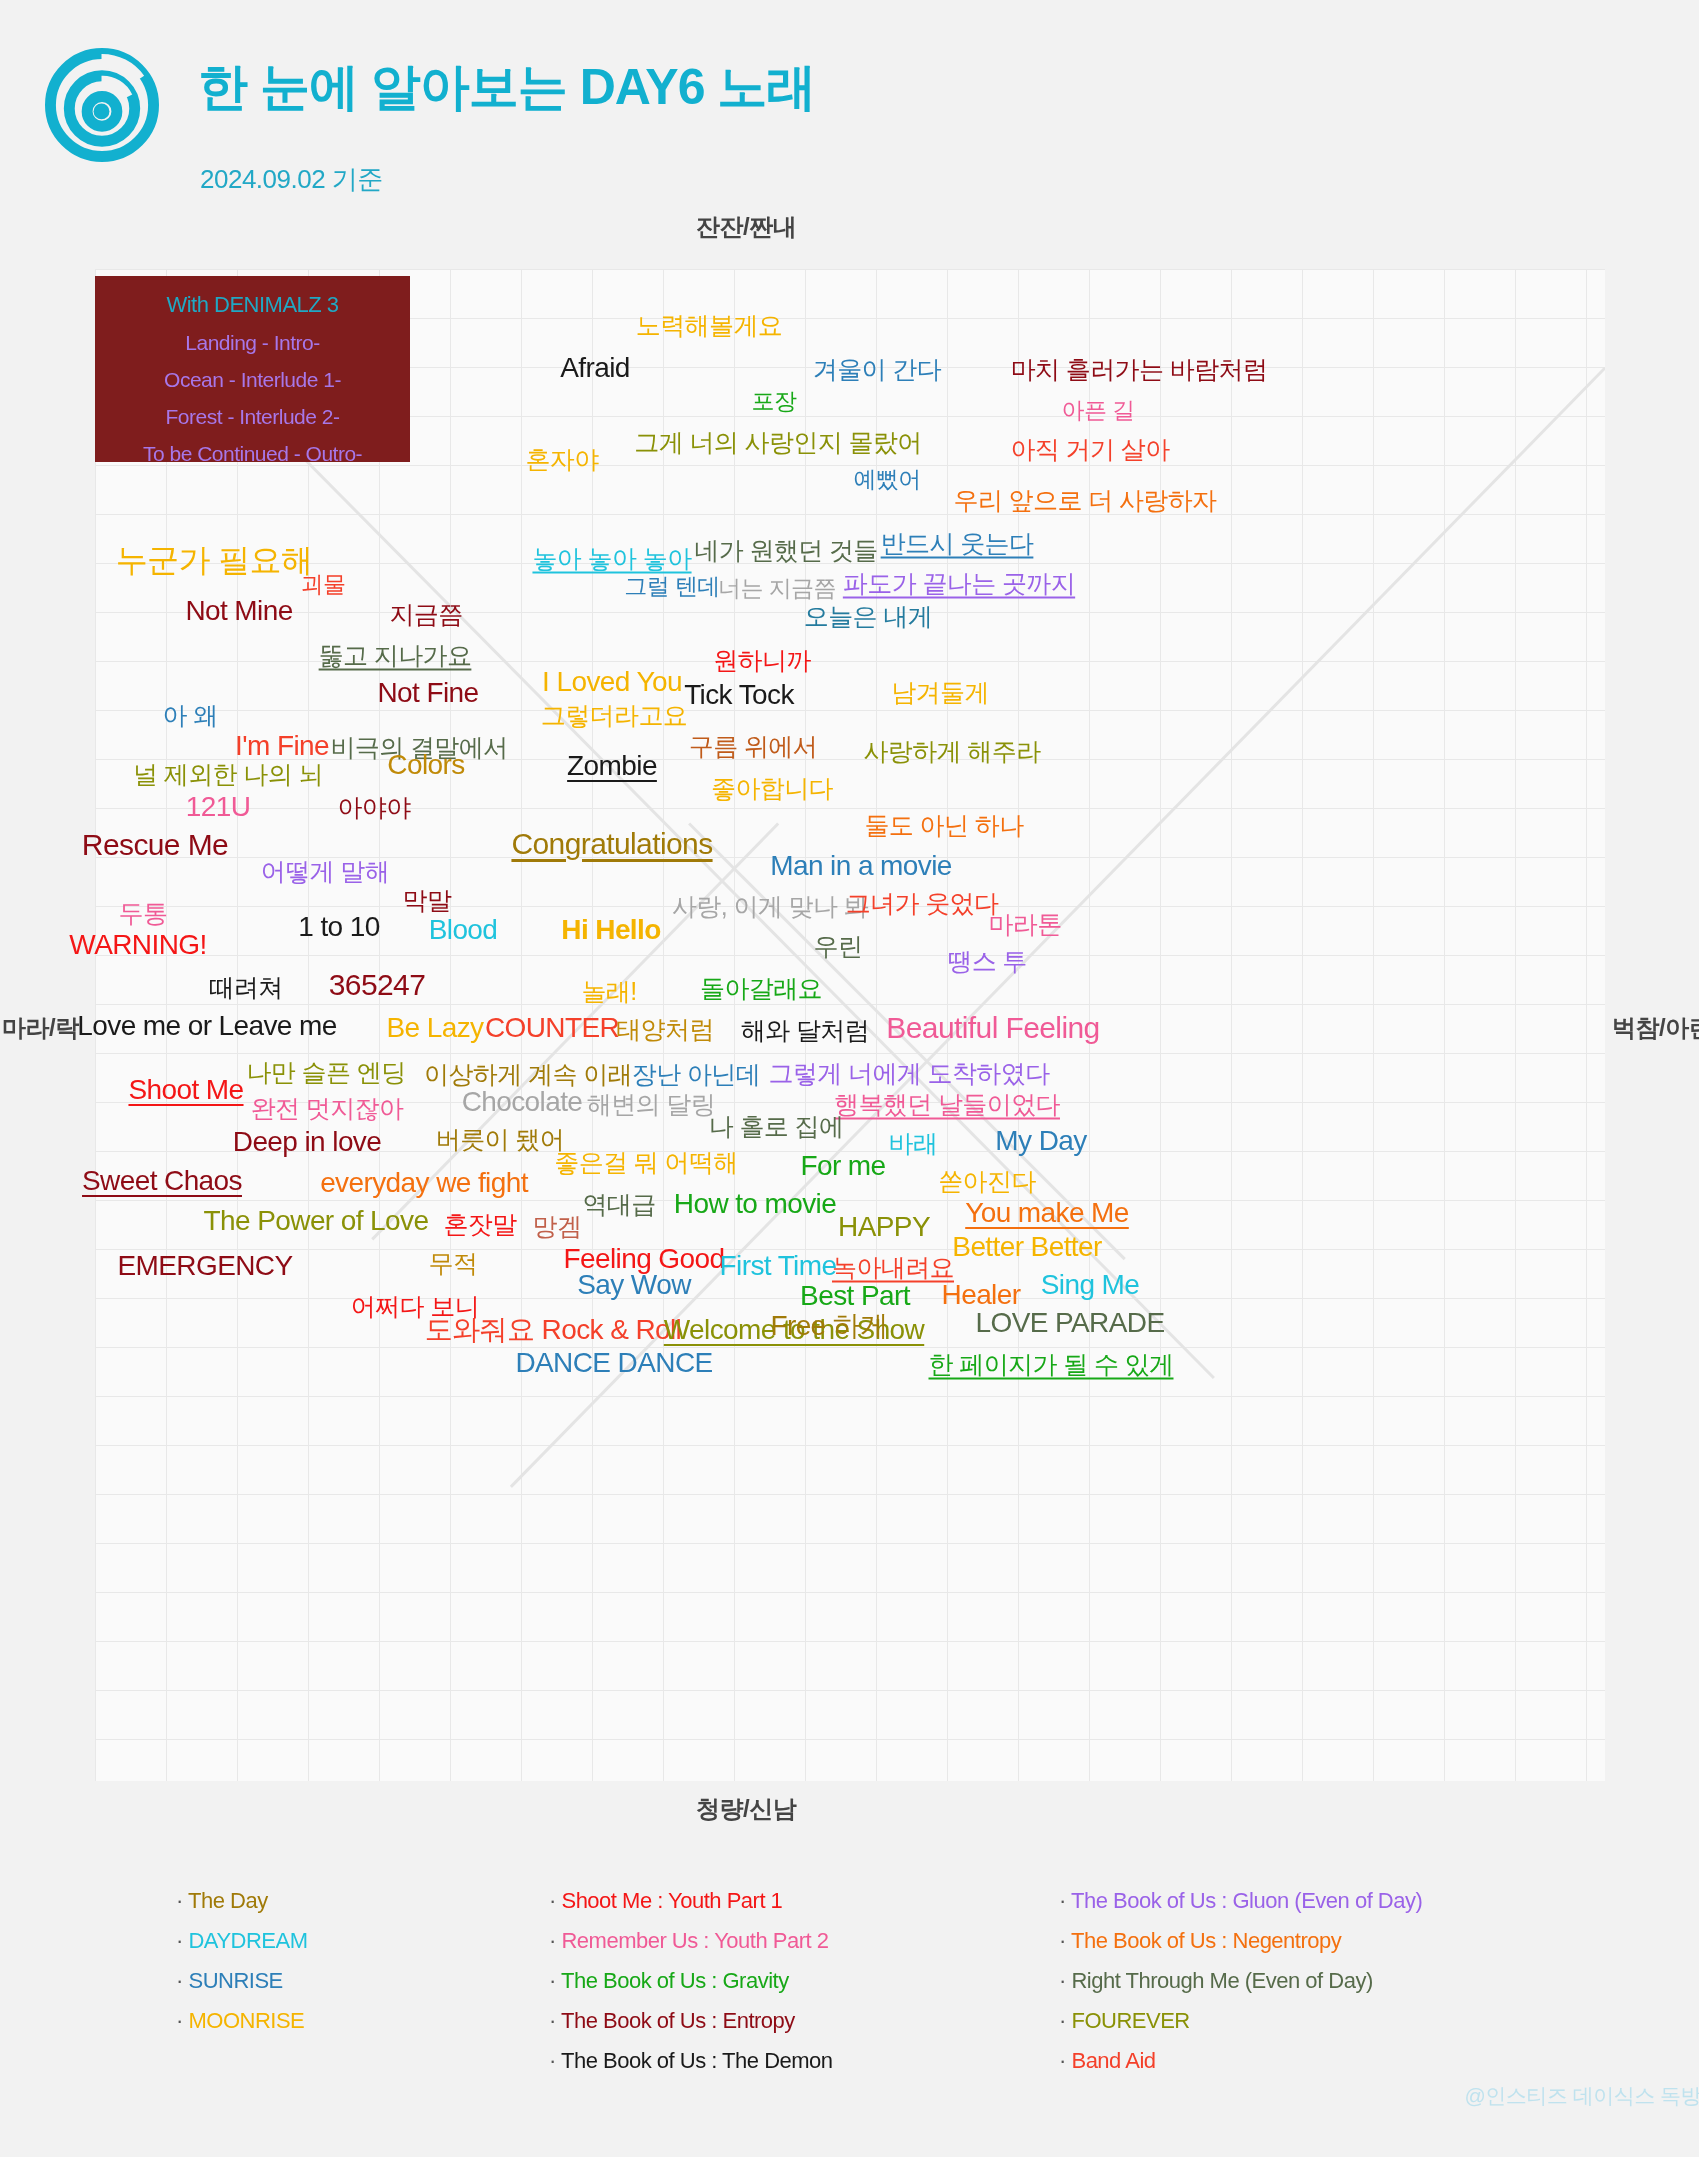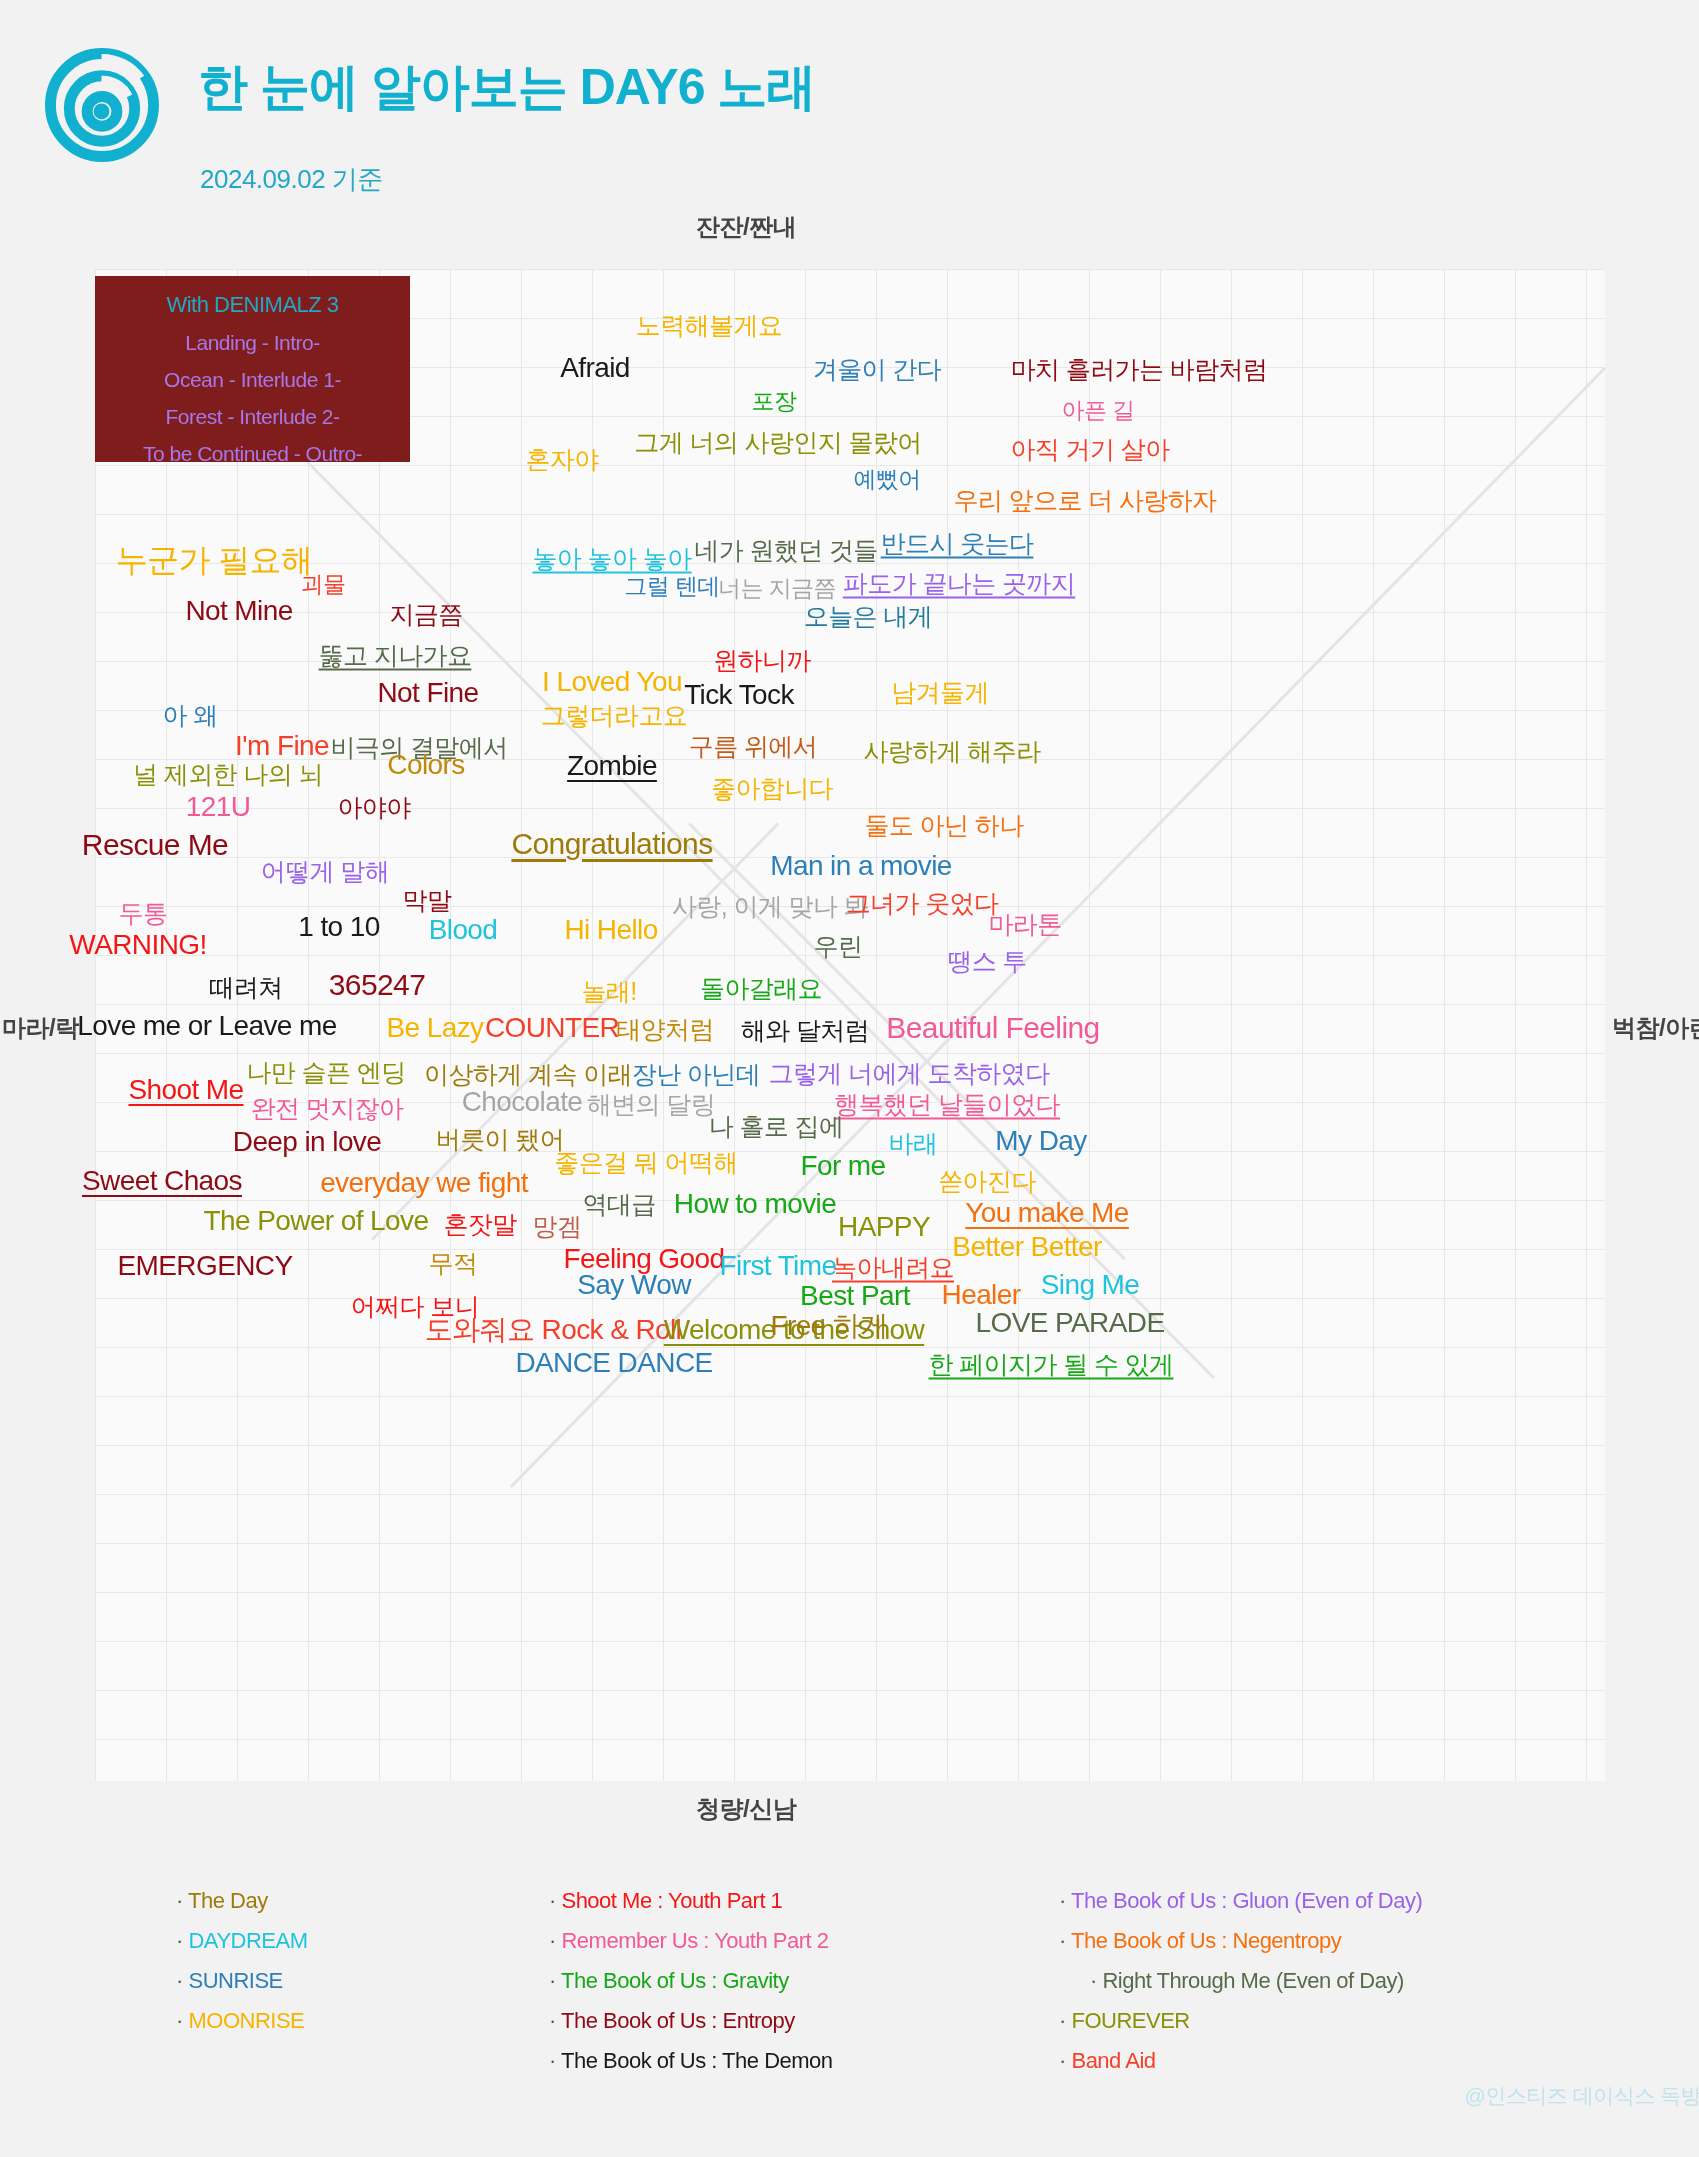--- a/index.html
+++ b/index.html
@@ -150,21 +150,21 @@
       <div class="song u" style="left: 517px; top: 575px; color: rgb(160, 122, 8); font-size: 30px; text-decoration-color: rgb(160, 122, 8);">Congratulations</div>
       <div class="song" style="left: 766px; top: 597px; color: rgb(45, 127, 184); font-size: 28px; text-decoration-color: rgb(45, 127, 184);">Man in a movie</div>
       <div class="song" style="left: 230px; top: 602px; color: rgb(154, 98, 232); font-size: 25px; text-decoration-color: rgb(154, 98, 232);">어떻게 말해</div>
       <div class="song" style="left: 332px; top: 631px; color: rgb(142, 11, 21); font-size: 25px; text-decoration-color: rgb(142, 11, 21);">막말</div>
       <div class="song" style="left: 48px; top: 644px; color: rgb(240, 90, 150); font-size: 25px; text-decoration-color: rgb(240, 90, 150);">두통</div>
       <div class="song" style="left: 675px; top: 637px; color: rgb(166, 166, 166); font-size: 25px; text-decoration-color: rgb(166, 166, 166);">사랑, 이게 맞나 봐</div>
       <div class="song" style="left: 827px; top: 634px; color: rgb(244, 64, 42); font-size: 25px; text-decoration-color: rgb(244, 64, 42);">그녀가 웃었다</div>
       <div class="song" style="left: 43px; top: 676px; color: rgb(244, 22, 22); font-size: 28px; text-decoration-color: rgb(244, 22, 22);">WARNING!</div>
       <div class="song" style="left: 244px; top: 658px; color: rgb(26, 26, 26); font-size: 28px; text-decoration-color: rgb(26, 26, 26);">1 to 10</div>
       <div class="song" style="left: 368px; top: 661px; color: rgb(31, 195, 221); font-size: 28px; text-decoration-color: rgb(31, 195, 221);">Blood</div>
-      <div class="song" style="left: 516px; top: 661px; color: rgb(245, 180, 0); font-size: 28px; text-decoration-color: rgb(245, 180, 0);">Hi Hello</div>
+      <div class="song" style="left: 516px; top: 661px; color: rgb(245, 180, 0); font-size: 28px; text-decoration-color: rgb(245, 180, 0); font-weight: bold;">Hi Hello</div>
       <div class="song" style="left: 930px; top: 655px; color: rgb(240, 90, 150); font-size: 25px; text-decoration-color: rgb(240, 90, 150);">마라톤</div>
       <div class="song" style="left: 743px; top: 677px; color: rgb(86, 107, 74); font-size: 25px; text-decoration-color: rgb(86, 107, 74);">우린</div>
       <div class="song" style="left: 892px; top: 692px; color: rgb(154, 98, 232); font-size: 25px; text-decoration-color: rgb(154, 98, 232);">땡스 투</div>
       <div class="song" style="left: 151px; top: 718px; color: rgb(26, 26, 26); font-size: 25px; text-decoration-color: rgb(26, 26, 26);">때려쳐</div>
       <div class="song" style="left: 282px; top: 716px; color: rgb(142, 11, 21); font-size: 30px; text-decoration-color: rgb(142, 11, 21);">365247</div>
       <div class="song" style="left: 514px; top: 722px; color: rgb(245, 180, 0); font-size: 25px; text-decoration-color: rgb(245, 180, 0);">놀래!</div>
       <div class="song" style="left: 666px; top: 719px; color: rgb(23, 168, 23); font-size: 25px; text-decoration-color: rgb(23, 168, 23);">돌아갈래요</div>
       <div class="song" style="left: 112px; top: 757px; color: rgb(26, 26, 26); font-size: 28px; text-decoration-color: rgb(26, 26, 26);">Love me or Leave me</div>
       <div class="song" style="left: 340px; top: 759px; color: rgb(245, 180, 0); font-size: 28px; text-decoration-color: rgb(245, 180, 0);">Be Lazy</div>
       <div class="song" style="left: 457px; top: 759px; color: rgb(244, 64, 42); font-size: 28px; text-decoration-color: rgb(244, 64, 42);">COUNTER</div>
@@ -234,18 +234,18 @@
   <div class="lcol" id="lcol1">
       <div class="litem" style="color: rgb(244, 22, 22);"><span class="dot">· </span><span>Shoot Me : Youth Part 1</span></div>
       <div class="litem" style="color: rgb(240, 90, 150);"><span class="dot">· </span><span>Remember Us : Youth Part 2</span></div>
       <div class="litem" style="color: rgb(23, 168, 23);"><span class="dot">· </span><span>The Book of Us : Gravity</span></div>
       <div class="litem" style="color: rgb(142, 11, 21);"><span class="dot">· </span><span>The Book of Us : Entropy</span></div>
       <div class="litem" style="color: rgb(26, 26, 26);"><span class="dot">· </span><span>The Book of Us : The Demon</span></div>
     </div>
   <div class="lcol" id="lcol2">
       <div class="litem" style="color: rgb(154, 98, 232);"><span class="dot">· </span><span>The Book of Us : Gluon (Even of Day)</span></div>
       <div class="litem" style="color: rgb(244, 112, 15);"><span class="dot">· </span><span>The Book of Us : Negentropy</span></div>
-      <div class="litem" style="color: rgb(86, 107, 74); margin-left: 31px;"><span class="dot">· </span><span>Right Through Me (Even of Day)</span></div>
+      <div class="litem" style="color: rgb(86, 107, 74);"><span class="dot">· </span><span>Right Through Me (Even of Day)</span></div>
       <div class="litem" style="color: rgb(138, 145, 7);"><span class="dot">· </span><span>FOUREVER</span></div>
       <div class="litem" style="color: rgb(244, 64, 42);"><span class="dot">· </span><span>Band Aid</span></div>
     </div>
 </div>
 
 
 </body></html>

